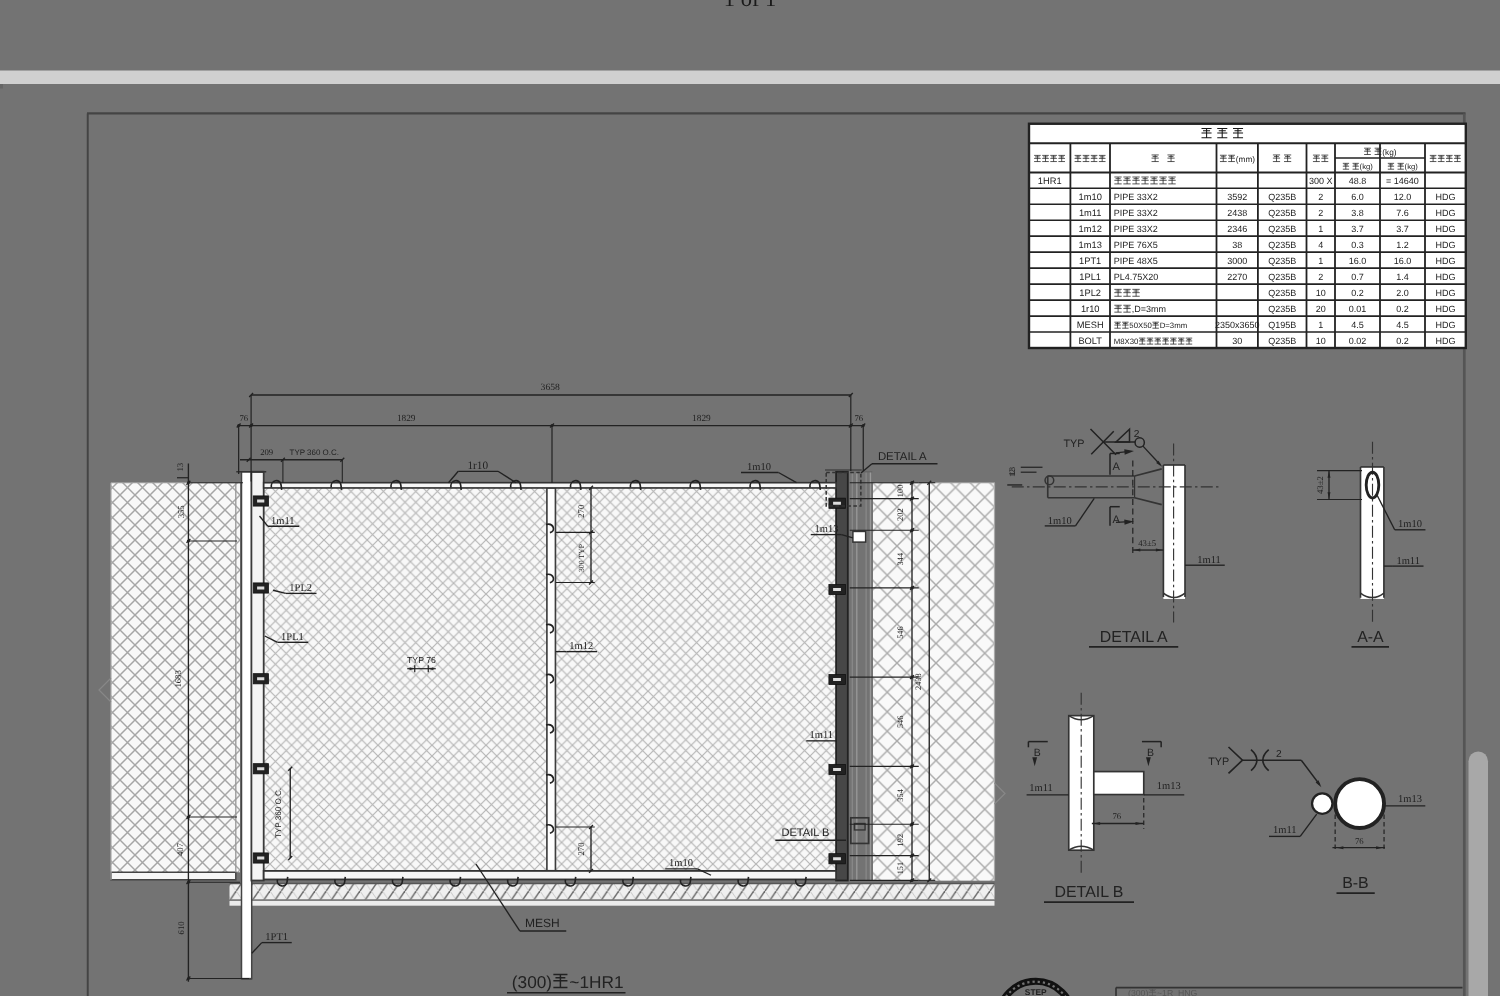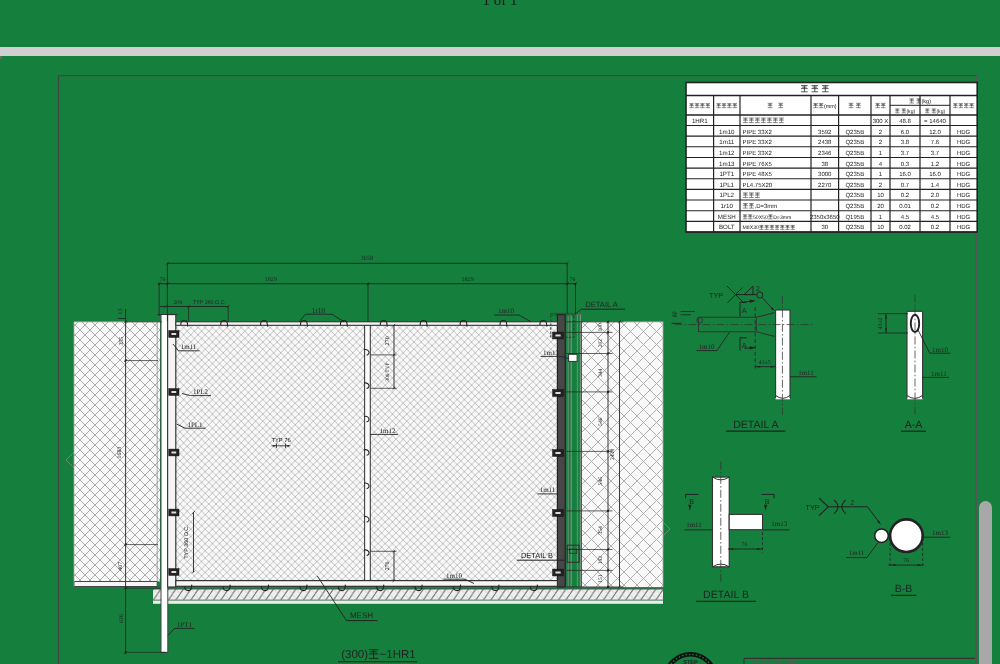--- a/index.html
+++ b/index.html
@@ -1,12 +1,12 @@
 <!DOCTYPE html>
-<html><head><meta charset="utf-8"><style>html,body{margin:0;padding:0;background:#fff}#pg{position:relative;width:1000px;height:664px;overflow:hidden;background:#15803d;-webkit-font-smoothing:antialiased}text{text-rendering:geometricPrecision}</style></head><body>
+<html><head><meta charset="utf-8"><style>html,body{margin:0;padding:0;background:#fff}#pg{position:relative;width:1000px;height:664px;overflow:hidden;background:#737373;-webkit-font-smoothing:antialiased}text{text-rendering:geometricPrecision}</style></head><body>
 <div id="pg">
 <div style="position:absolute;left:450px;top:-8px;width:100px;text-align:center;font:15px 'Liberation Serif',serif;color:#1a1a1a">1 of 1</div>
 <div style="position:absolute;left:0;top:47px;width:1000px;height:9px;background:#d0d0d0"></div>
 <div style="position:absolute;left:0;top:56px;width:2px;height:3px;background:#666"></div>
 <svg width="1000" height="664" viewBox="0 0 1000 664" style="position:absolute;left:0;top:0" xmlns="http://www.w3.org/2000/svg">
 <defs>
         <pattern id="mesh" width="7.2" height="7.2" patternUnits="userSpaceOnUse">
           <rect width="7.2" height="7.2" fill="#f8f8f8"></rect>
           <path d="M0 0L7.2 7.2M7.2 0L0 7.2" stroke="#b6b6b6" stroke-width="0.8"></path>
         </pattern>

